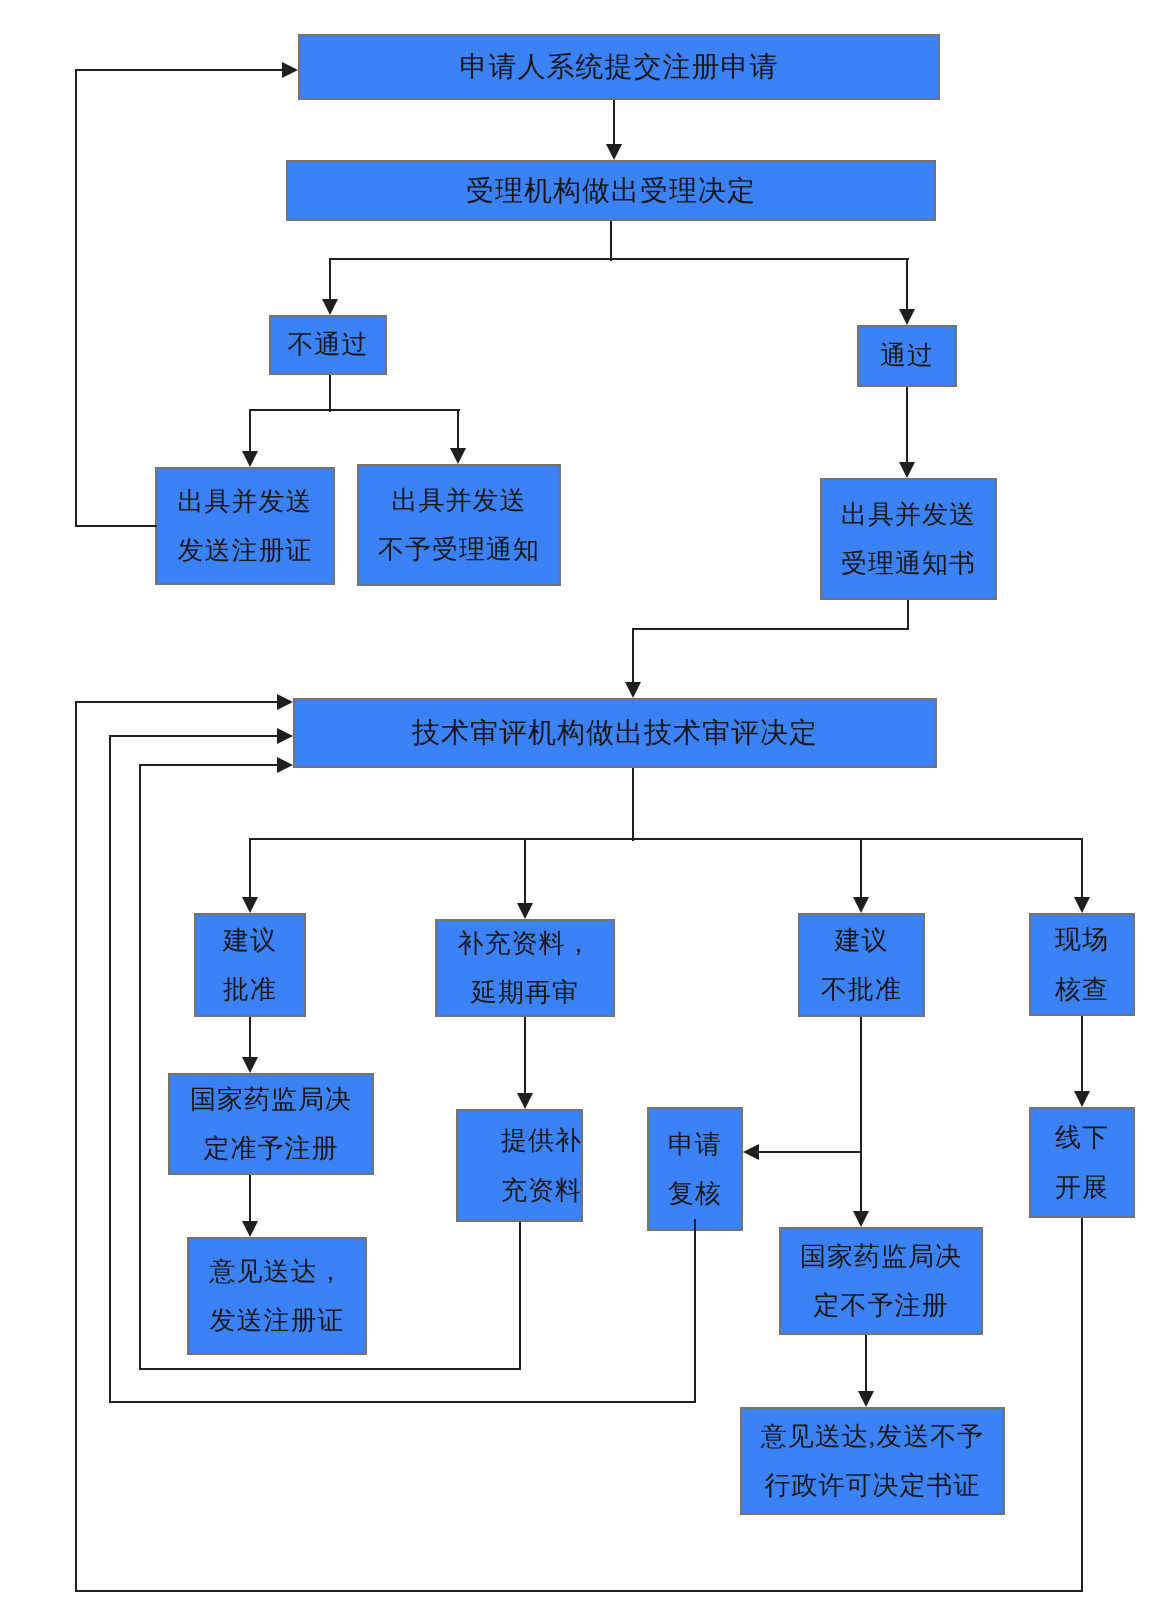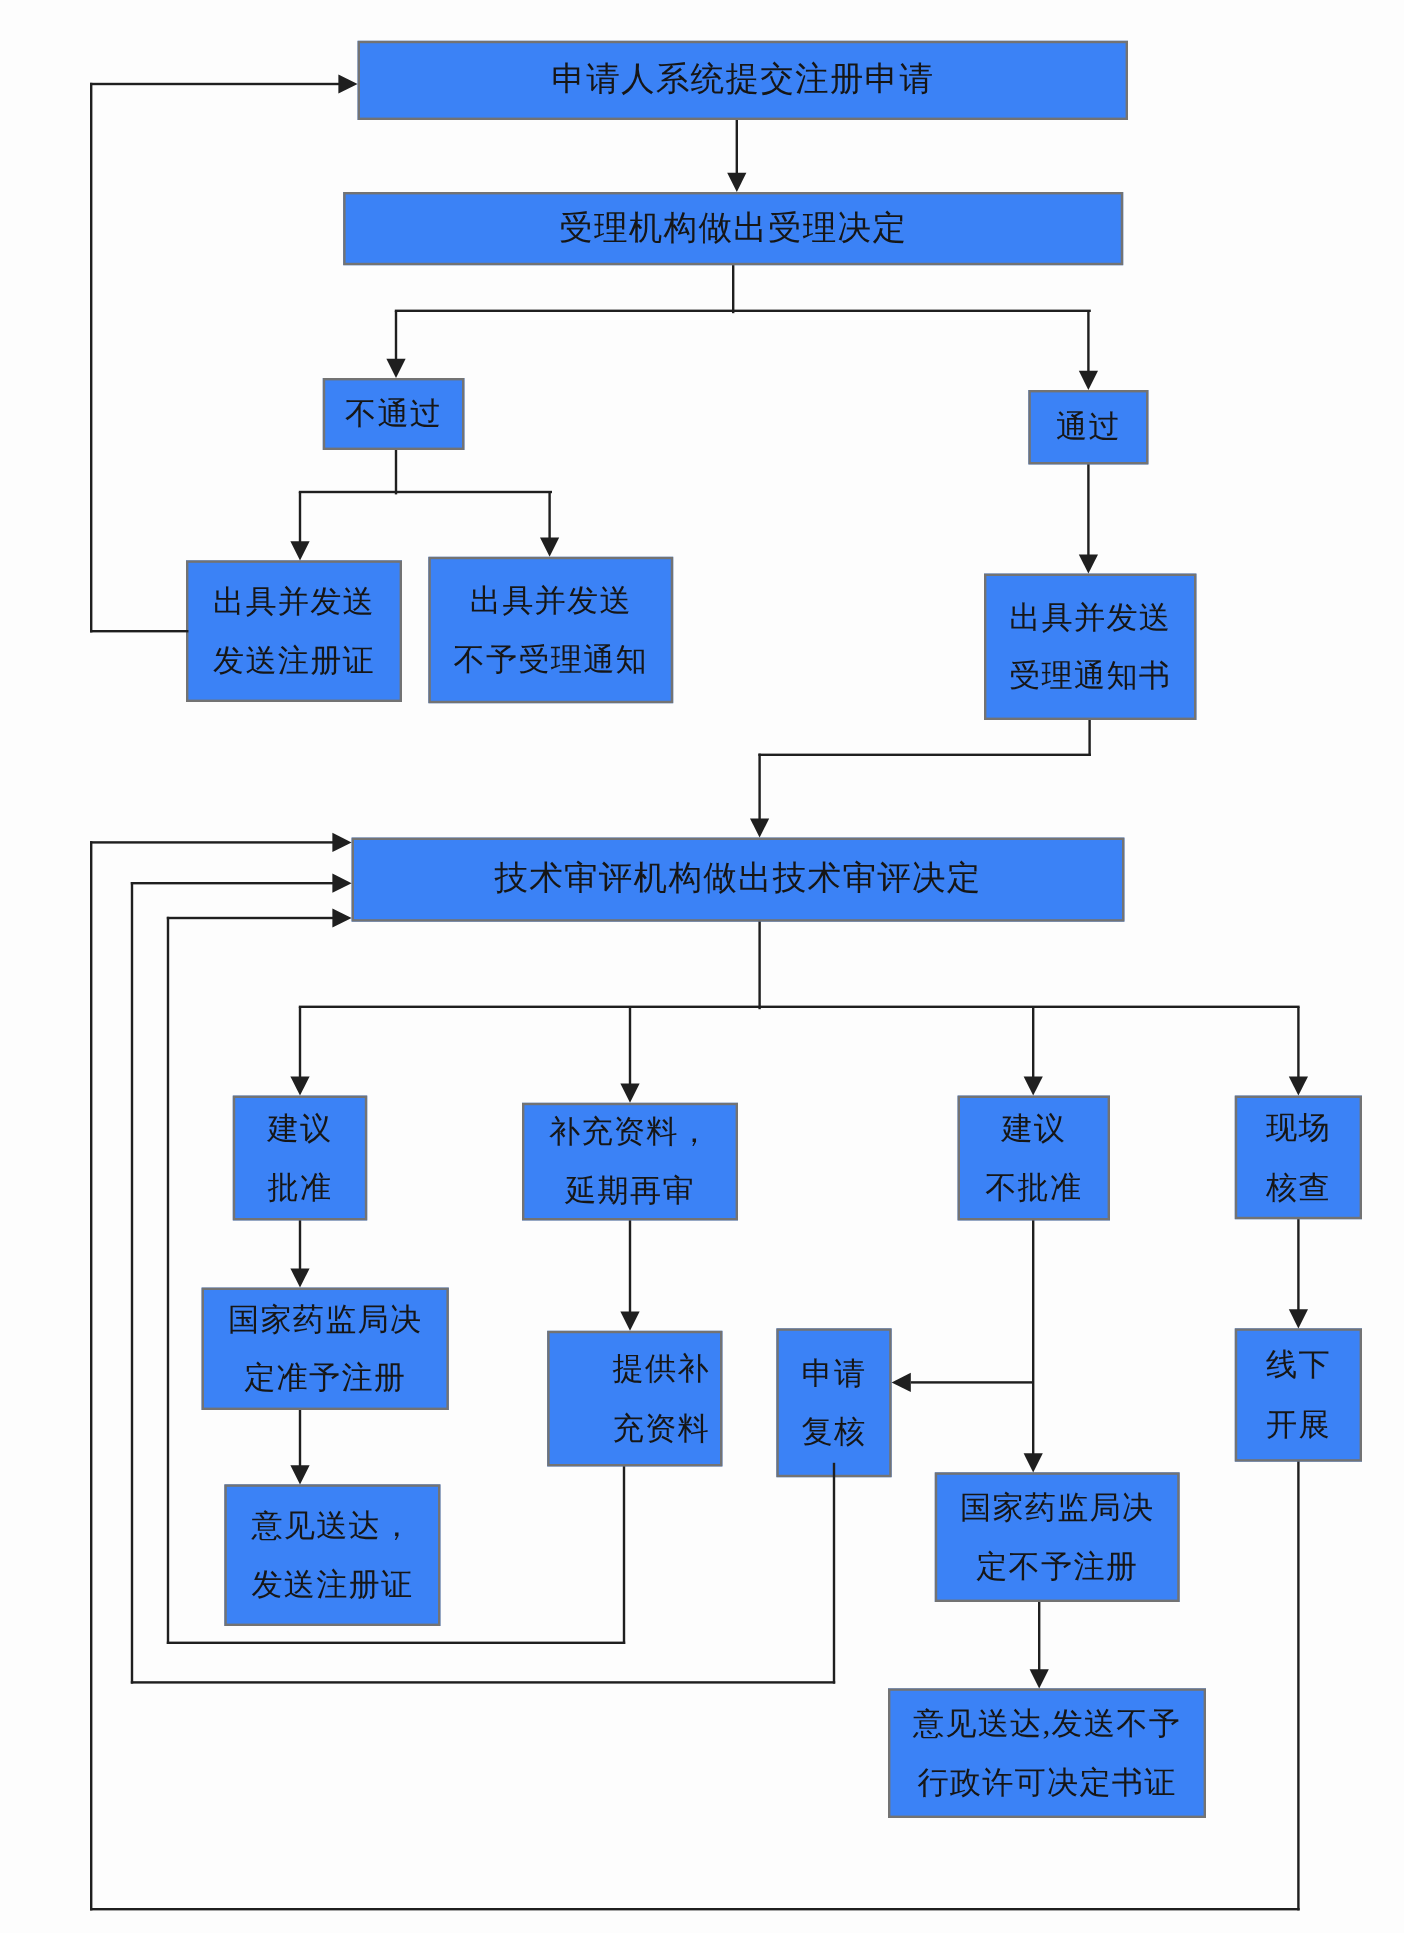--- a/index.html
+++ b/index.html
@@ -81,21 +81,21 @@
   <div class="box" style="left:1029px;top:913px;width:106px;height:103px;text-align:center;">
     <span>现场</span>
     <span>核查</span>
   </div>
 
   <div class="box" style="left:168px;top:1073px;width:206px;height:102px;">
     <span>国家药监局决</span>
     <span>定准予注册</span>
   </div>
 
-  <div class="box" style="left:456px;top:1109px;width:146px;height:113px;padding-left:44px;">
+  <div class="box" style="left:456px;top:1109px;width:127px;height:113px;padding-left:44px;">
     <span>提供补</span>
     <span>充资料</span>
   </div>
 
   <div class="box" style="left:647px;top:1107px;width:96px;height:124px;">
     <span>申请</span>
     <span>复核</span>
   </div>
 
   <div class="box" style="left:187px;top:1237px;width:180px;height:118px;">

